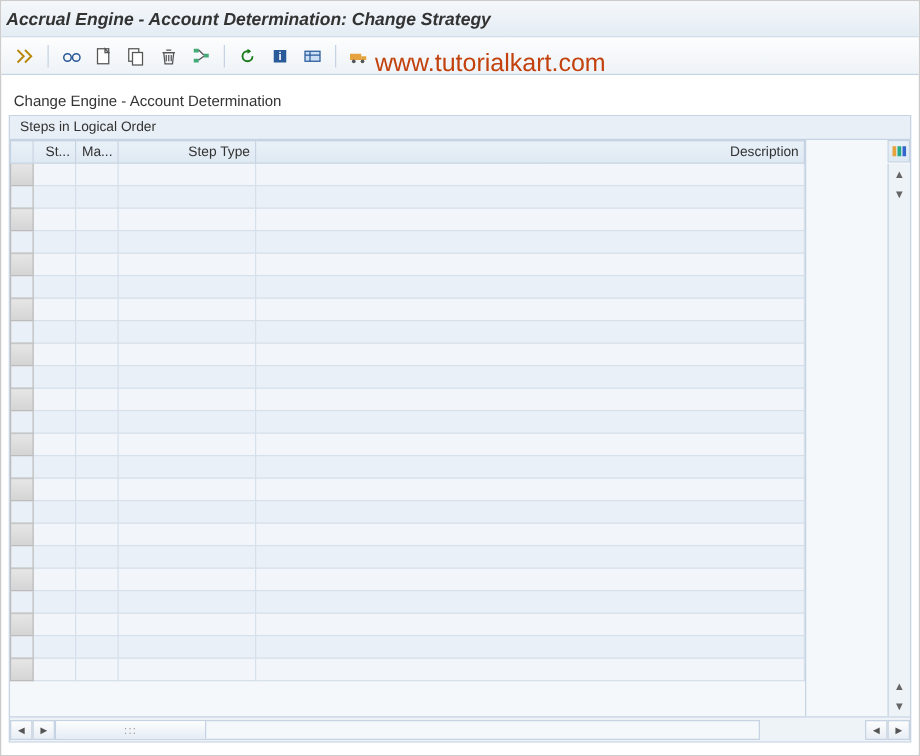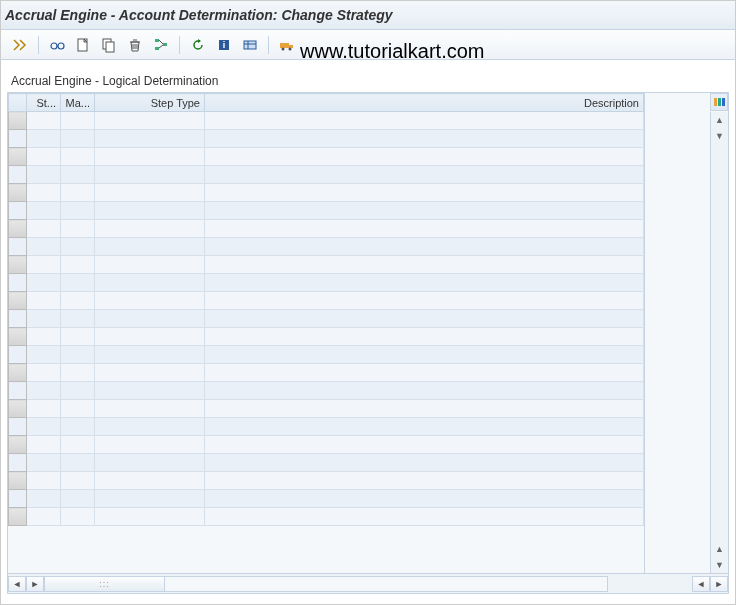--- a/index.html
+++ b/index.html
@@ -43,21 +43,21 @@
   .tb-sep {
     width: 1px;
     height: 18px;
     background: #c6d3e2;
     margin: 0 3px;
   }
   .watermark {
     position: absolute;
     left: 300px;
     top: 40px;
-    color: #000000;
+    color: #c2410c;
     font-size: 20px;
     pointer-events: none;
     font-family: Arial, sans-serif;
   }
   .subhead {
     padding: 14px 10px 4px 10px;
     font-size: 12px;
     color: #333;
   }
   .panel {
@@ -252,23 +252,24 @@
         <rect x="1" y="6" width="9" height="5" fill="#e6a23c"></rect>
         <rect x="10" y="8" width="4" height="3" fill="#e6a23c"></rect>
         <circle cx="4" cy="12" r="1.5" fill="#555"></circle>
         <circle cx="11" cy="12" r="1.5" fill="#555"></circle>
       </svg>
   </div>
 </div>
 
 <div class="watermark">www.tutorialkart.com</div>
 
-<div class="subhead">Accrual Engine - Logical Determination</div>
+<div class="subhead">Change Engine - Account Determination</div>
 
 <div class="panel">
+  <div class="panel-title">Steps in Logical Order</div>
   <div class="grid-wrap">
     <div class="grid">
       <table>
         <thead>
           <tr>
             <th class="selector"></th>
             <th style="width:34px">St...</th>
             <th style="width:34px">Ma...</th>
             <th style="width:110px">Step Type</th>
             <th>Description</th>

